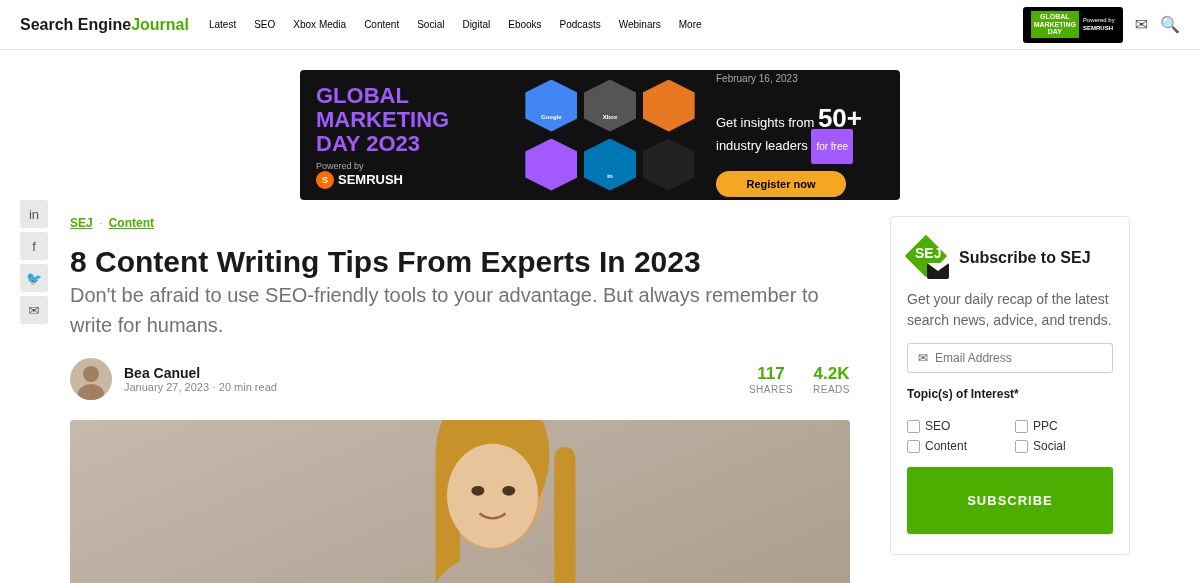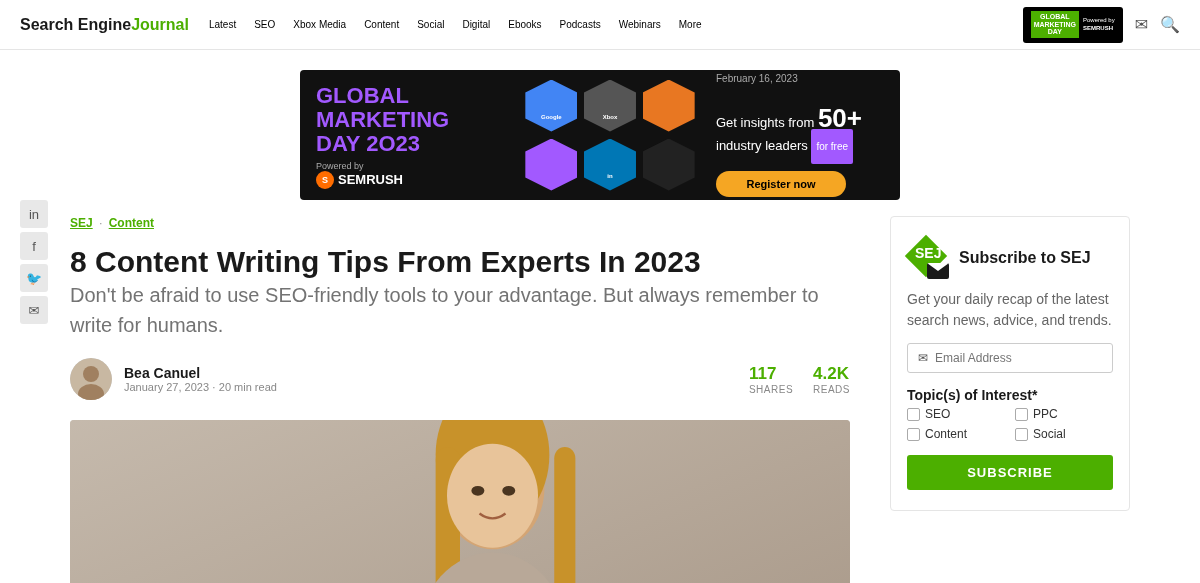--- a/index.html
+++ b/index.html
@@ -235,21 +235,21 @@
       overflow: hidden;
       display: flex; align-items: center; justify-content: center;
       font-size: 18px;
     }
     .author-info { flex: 1; }
     .author-name { font-weight: 700; font-size: 14px; color: #1a1a1a; }
     .author-meta { font-size: 11px; color: #888; }
     .article-stats {
       display: flex;
       gap: 20px;
-      text-align: left;
+      text-align: center;
     }
     .stat-value { font-size: 17px; font-weight: 700; color: #4caf00; }
     .stat-label { font-size: 10px; color: #888; text-transform: uppercase; letter-spacing: 0.5px; }
 
     .article-image {
       width: 100%;
       height: 200px;
       background: linear-gradient(135deg, #d0c8c0 0%, #b8a898 100%);
       border-radius: 4px;
       overflow: hidden;
@@ -332,24 +332,24 @@
     .email-icon { color: #555; font-size: 12px; }
     .email-input {
       border: none;
       outline: none;
       font-size: 12px;
       color: #999;
       flex: 1;
       background: transparent;
     }
     .topics-label {
-      font-size: 14px;
+      font-size: 12px;
       font-weight: 700;
       color: #1a1a1a;
-      margin-bottom: 4px;
+      margin-bottom: 18px;
     }
     .topics-grid {
       display: grid;
       grid-template-columns: 1fr 1fr;
       gap: 6px 10px;
       margin-bottom: 14px;
     }
     .topic-item {
       display: flex;
       align-items: center;
@@ -364,21 +364,21 @@
       display: flex; align-items: center; justify-content: center;
       flex-shrink: 0;
       border-radius: 2px;
     }
     .subscribe-btn {
       width: 100%;
       background: #4caf00;
       color: #fff;
       border: none;
       border-radius: 3px;
-      padding: 10px;
+      padding: 26px;
       font-size: 13px;
       font-weight: 700;
       letter-spacing: 1px;
       cursor: pointer;
       text-transform: uppercase;
     }
   </style>
 </head>
 <body>
 

